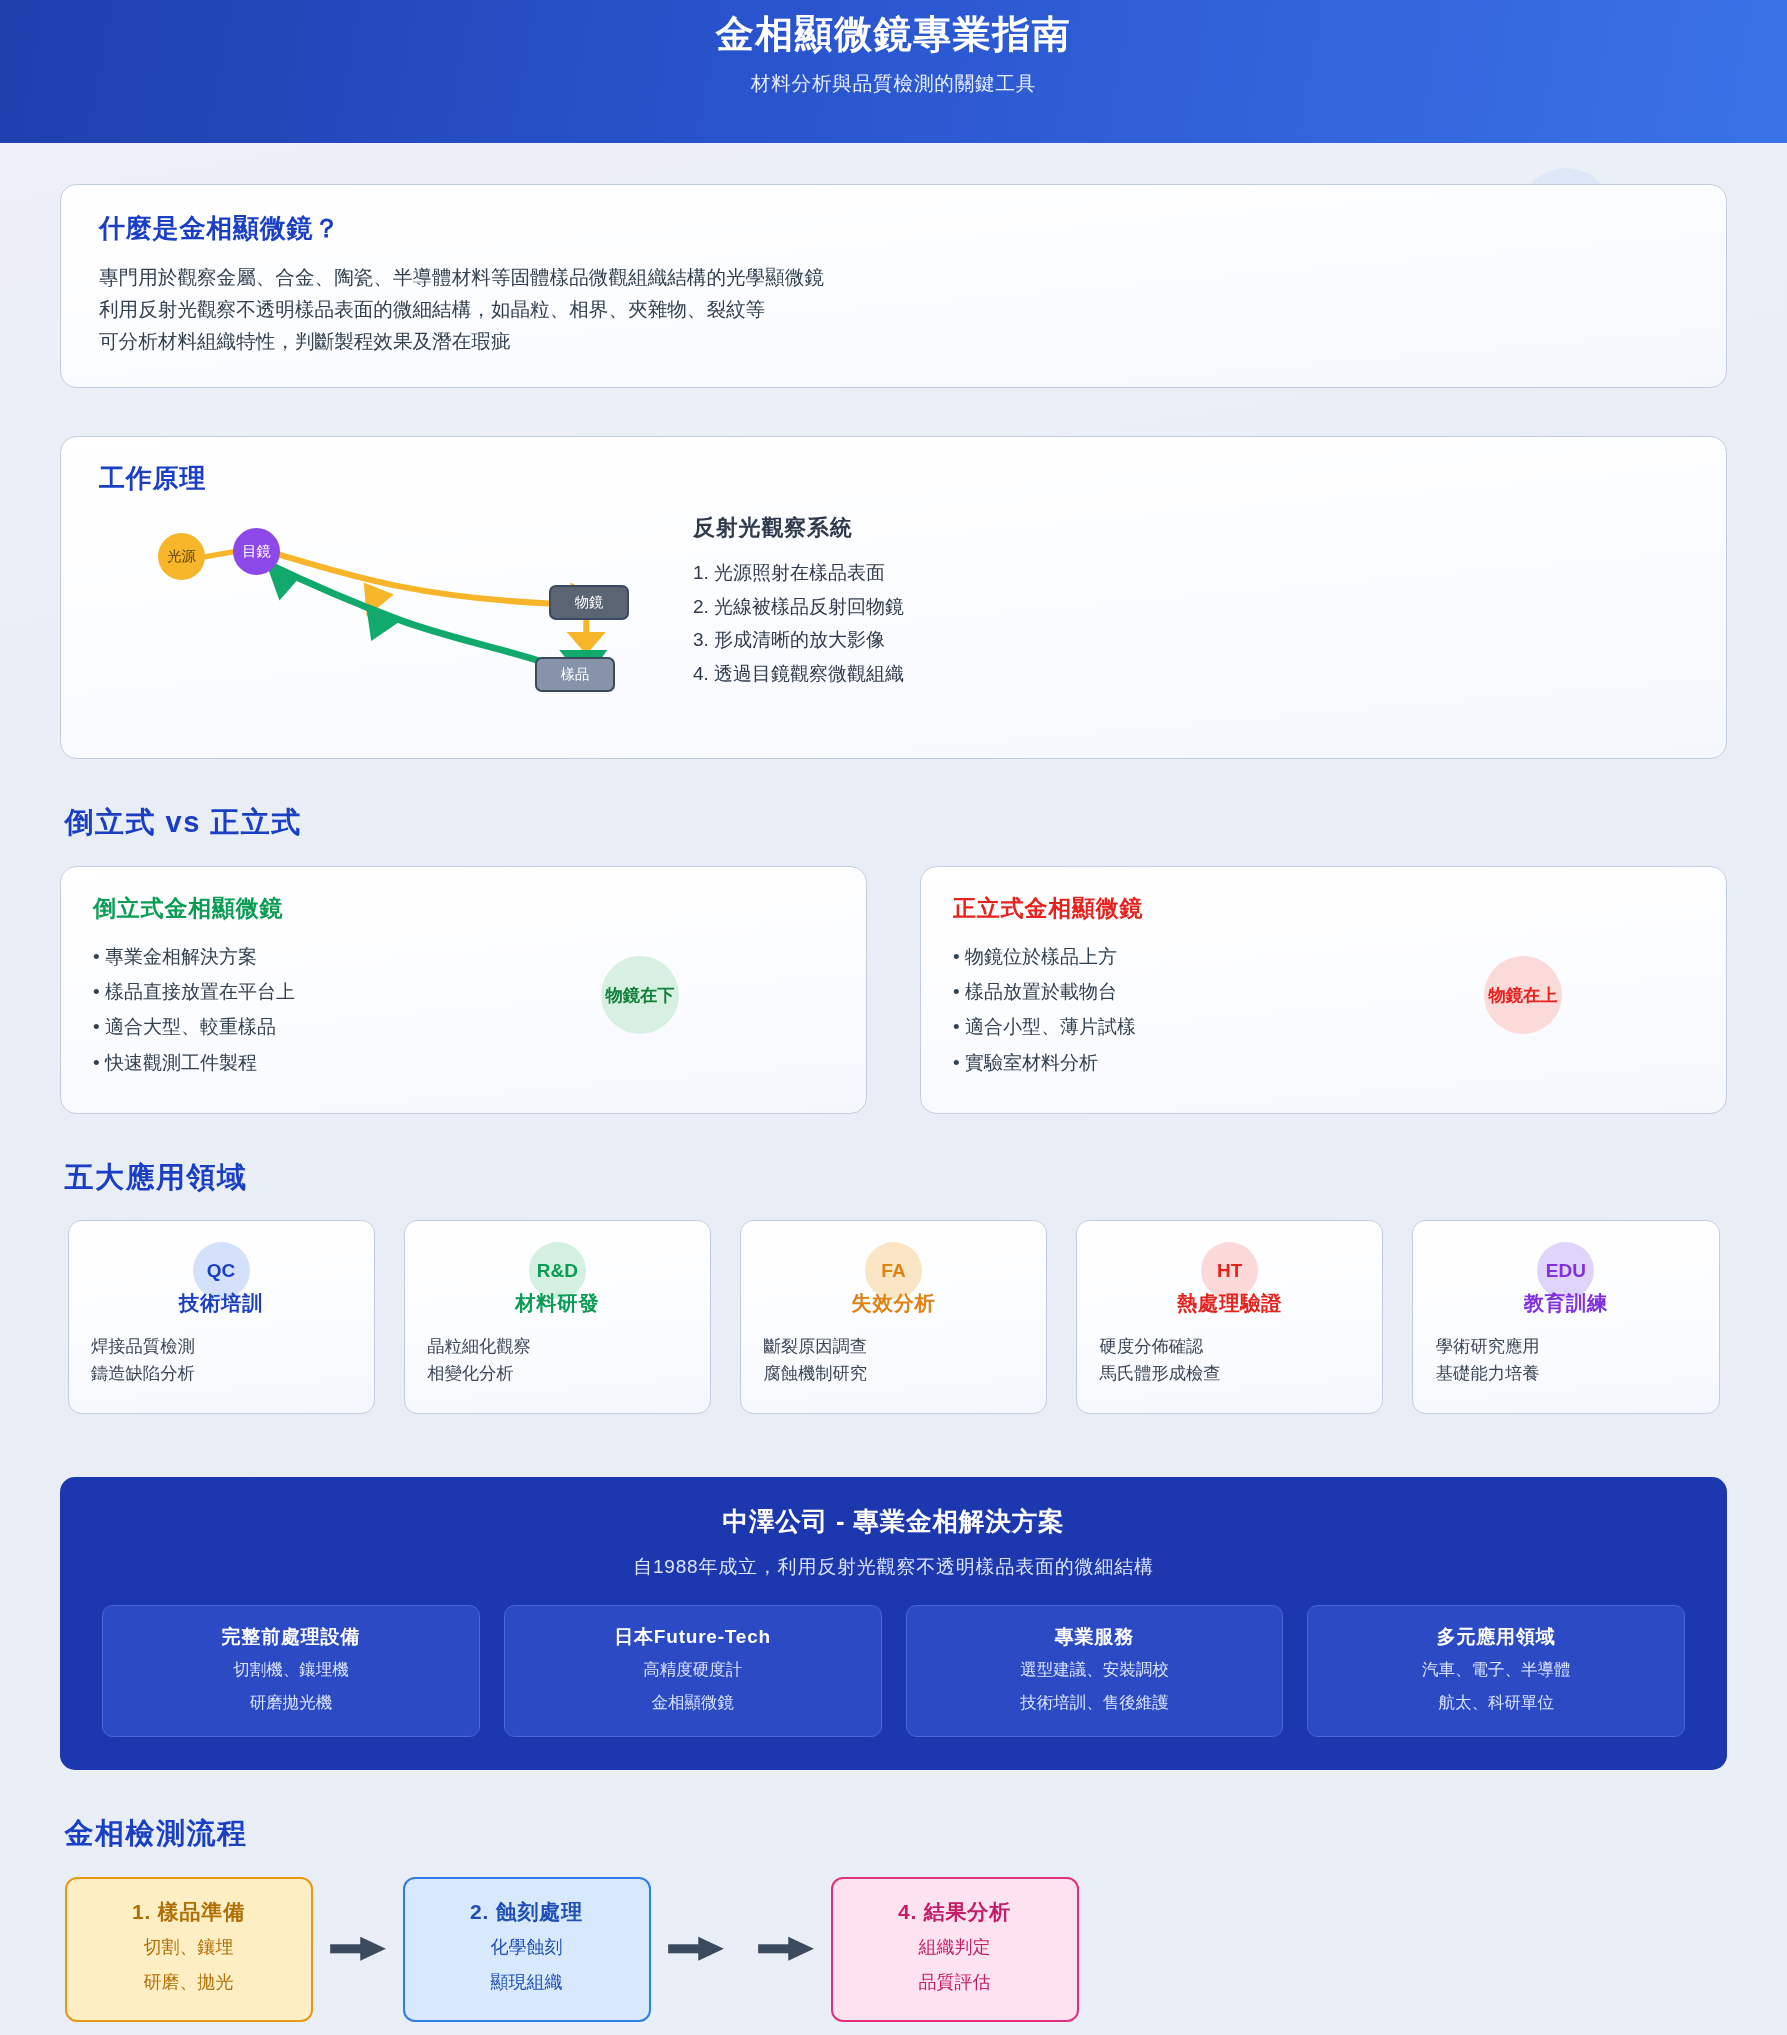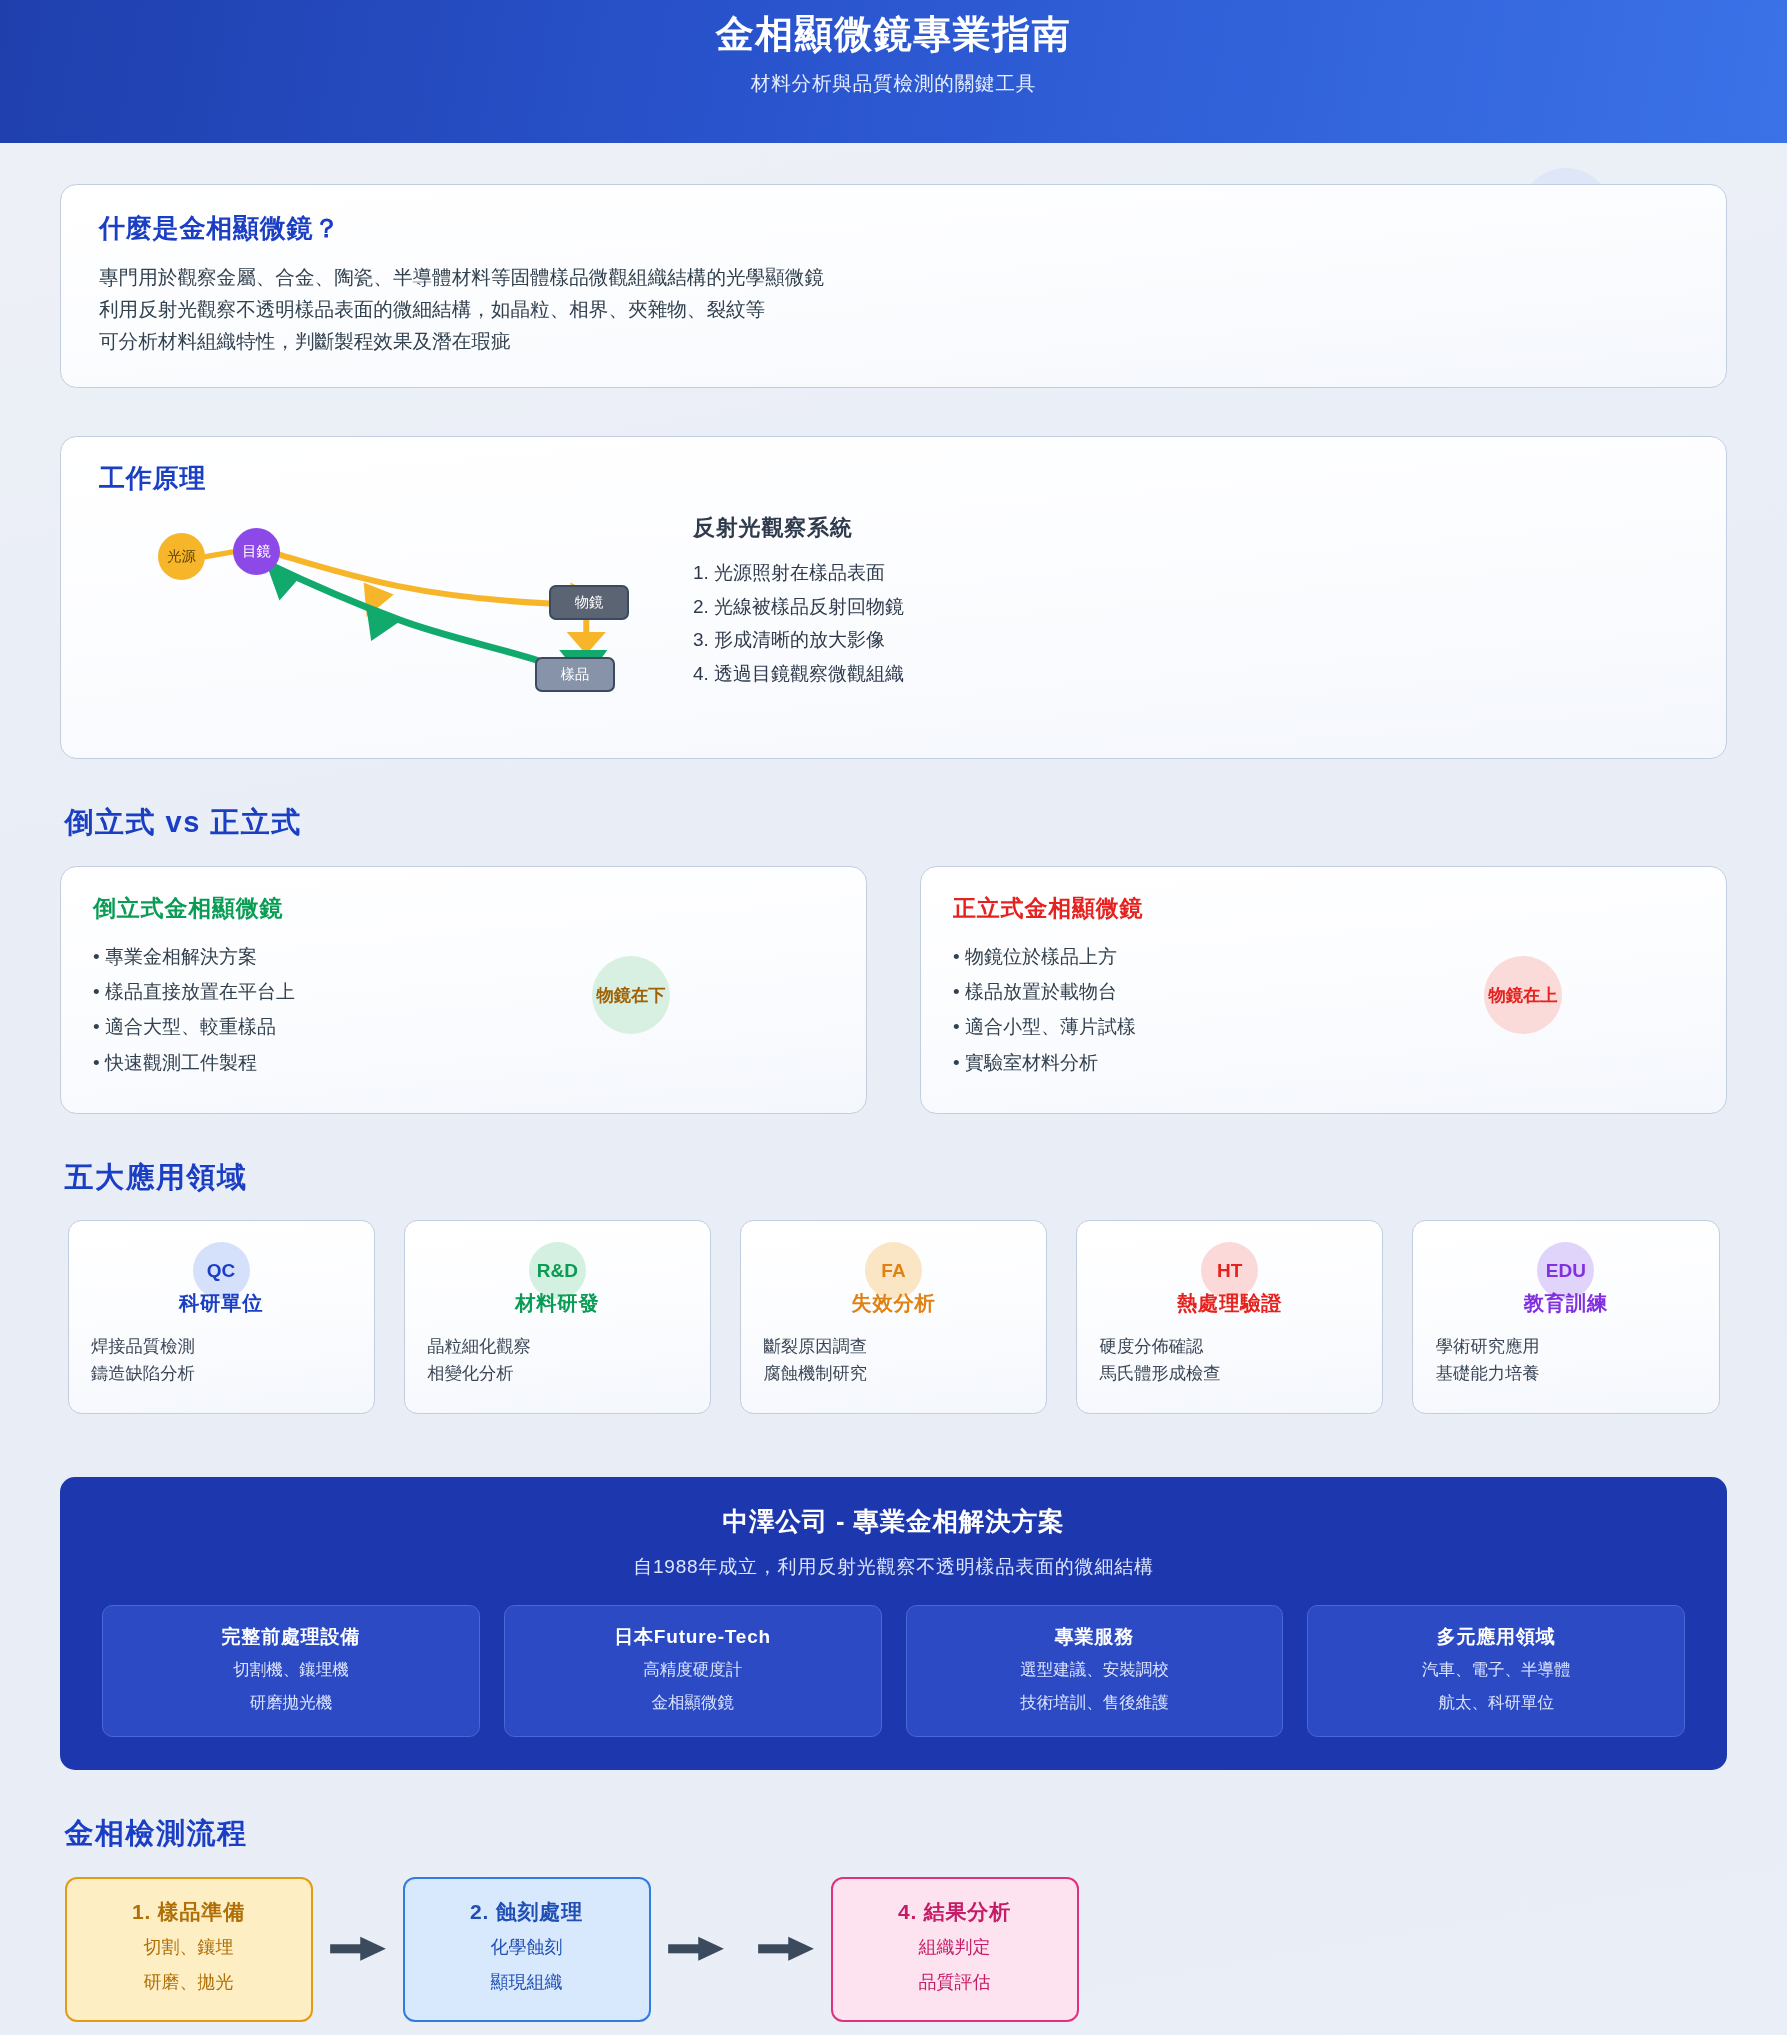--- a/index.html
+++ b/index.html
@@ -135,21 +135,21 @@
   .cmp-card li { color: #32414f; font-size: 19px; line-height: 1.86; }
   .cmp-card li::before { content: "• "; }
   .cmp-badge {
     position: absolute;
     width: 78px; height: 78px;
     border-radius: 50%;
     display: flex; align-items: center; justify-content: center;
     font-size: 17.3px; font-weight: bold;
     top: 89px;
   }
-  .badge-inv { right: 196px; background: #d8f0e2; color: #a16207; }
+  .badge-inv { right: 187px; background: #d8f0e2; color: #15803d; }
   .badge-up  { right: 164px; background: #fbdada; color: #e6221e; }
 
   
   .app-row { display: flex; gap: 29px; padding: 0 7.5px; }
   .app-card {
     flex: 1;
     padding: 21px 18px 25.6px 18px;
     border-radius: 13.5px;
     display: flex; flex-direction: column; align-items: center;
   }
@@ -302,21 +302,21 @@
         </ul>
         <div class="cmp-badge badge-up">物鏡在上</div>
       </section>
     </div>
 
     <h2 class="sec-title">五大應用領域</h2>
     <div class="app-row">
 
       <section class="card app-card">
         <div class="app-badge" style="background: rgb(213, 225, 251); color: rgb(26, 63, 196);">QC</div>
-        <div class="app-name" style="color: rgb(26, 63, 196);">科研單位</div>
+        <div class="app-name" style="color: rgb(26, 63, 196);">技術培訓</div>
         <div class="app-lines">
           <div>焊接品質檢測</div>
           <div>鑄造缺陷分析</div>
         </div>
       </section>
 
       <section class="card app-card">
         <div class="app-badge" style="background: rgb(211, 240, 224); color: rgb(10, 156, 84);">R&amp;D</div>
         <div class="app-name" style="color: rgb(10, 156, 84);">材料研發</div>
         <div class="app-lines">

